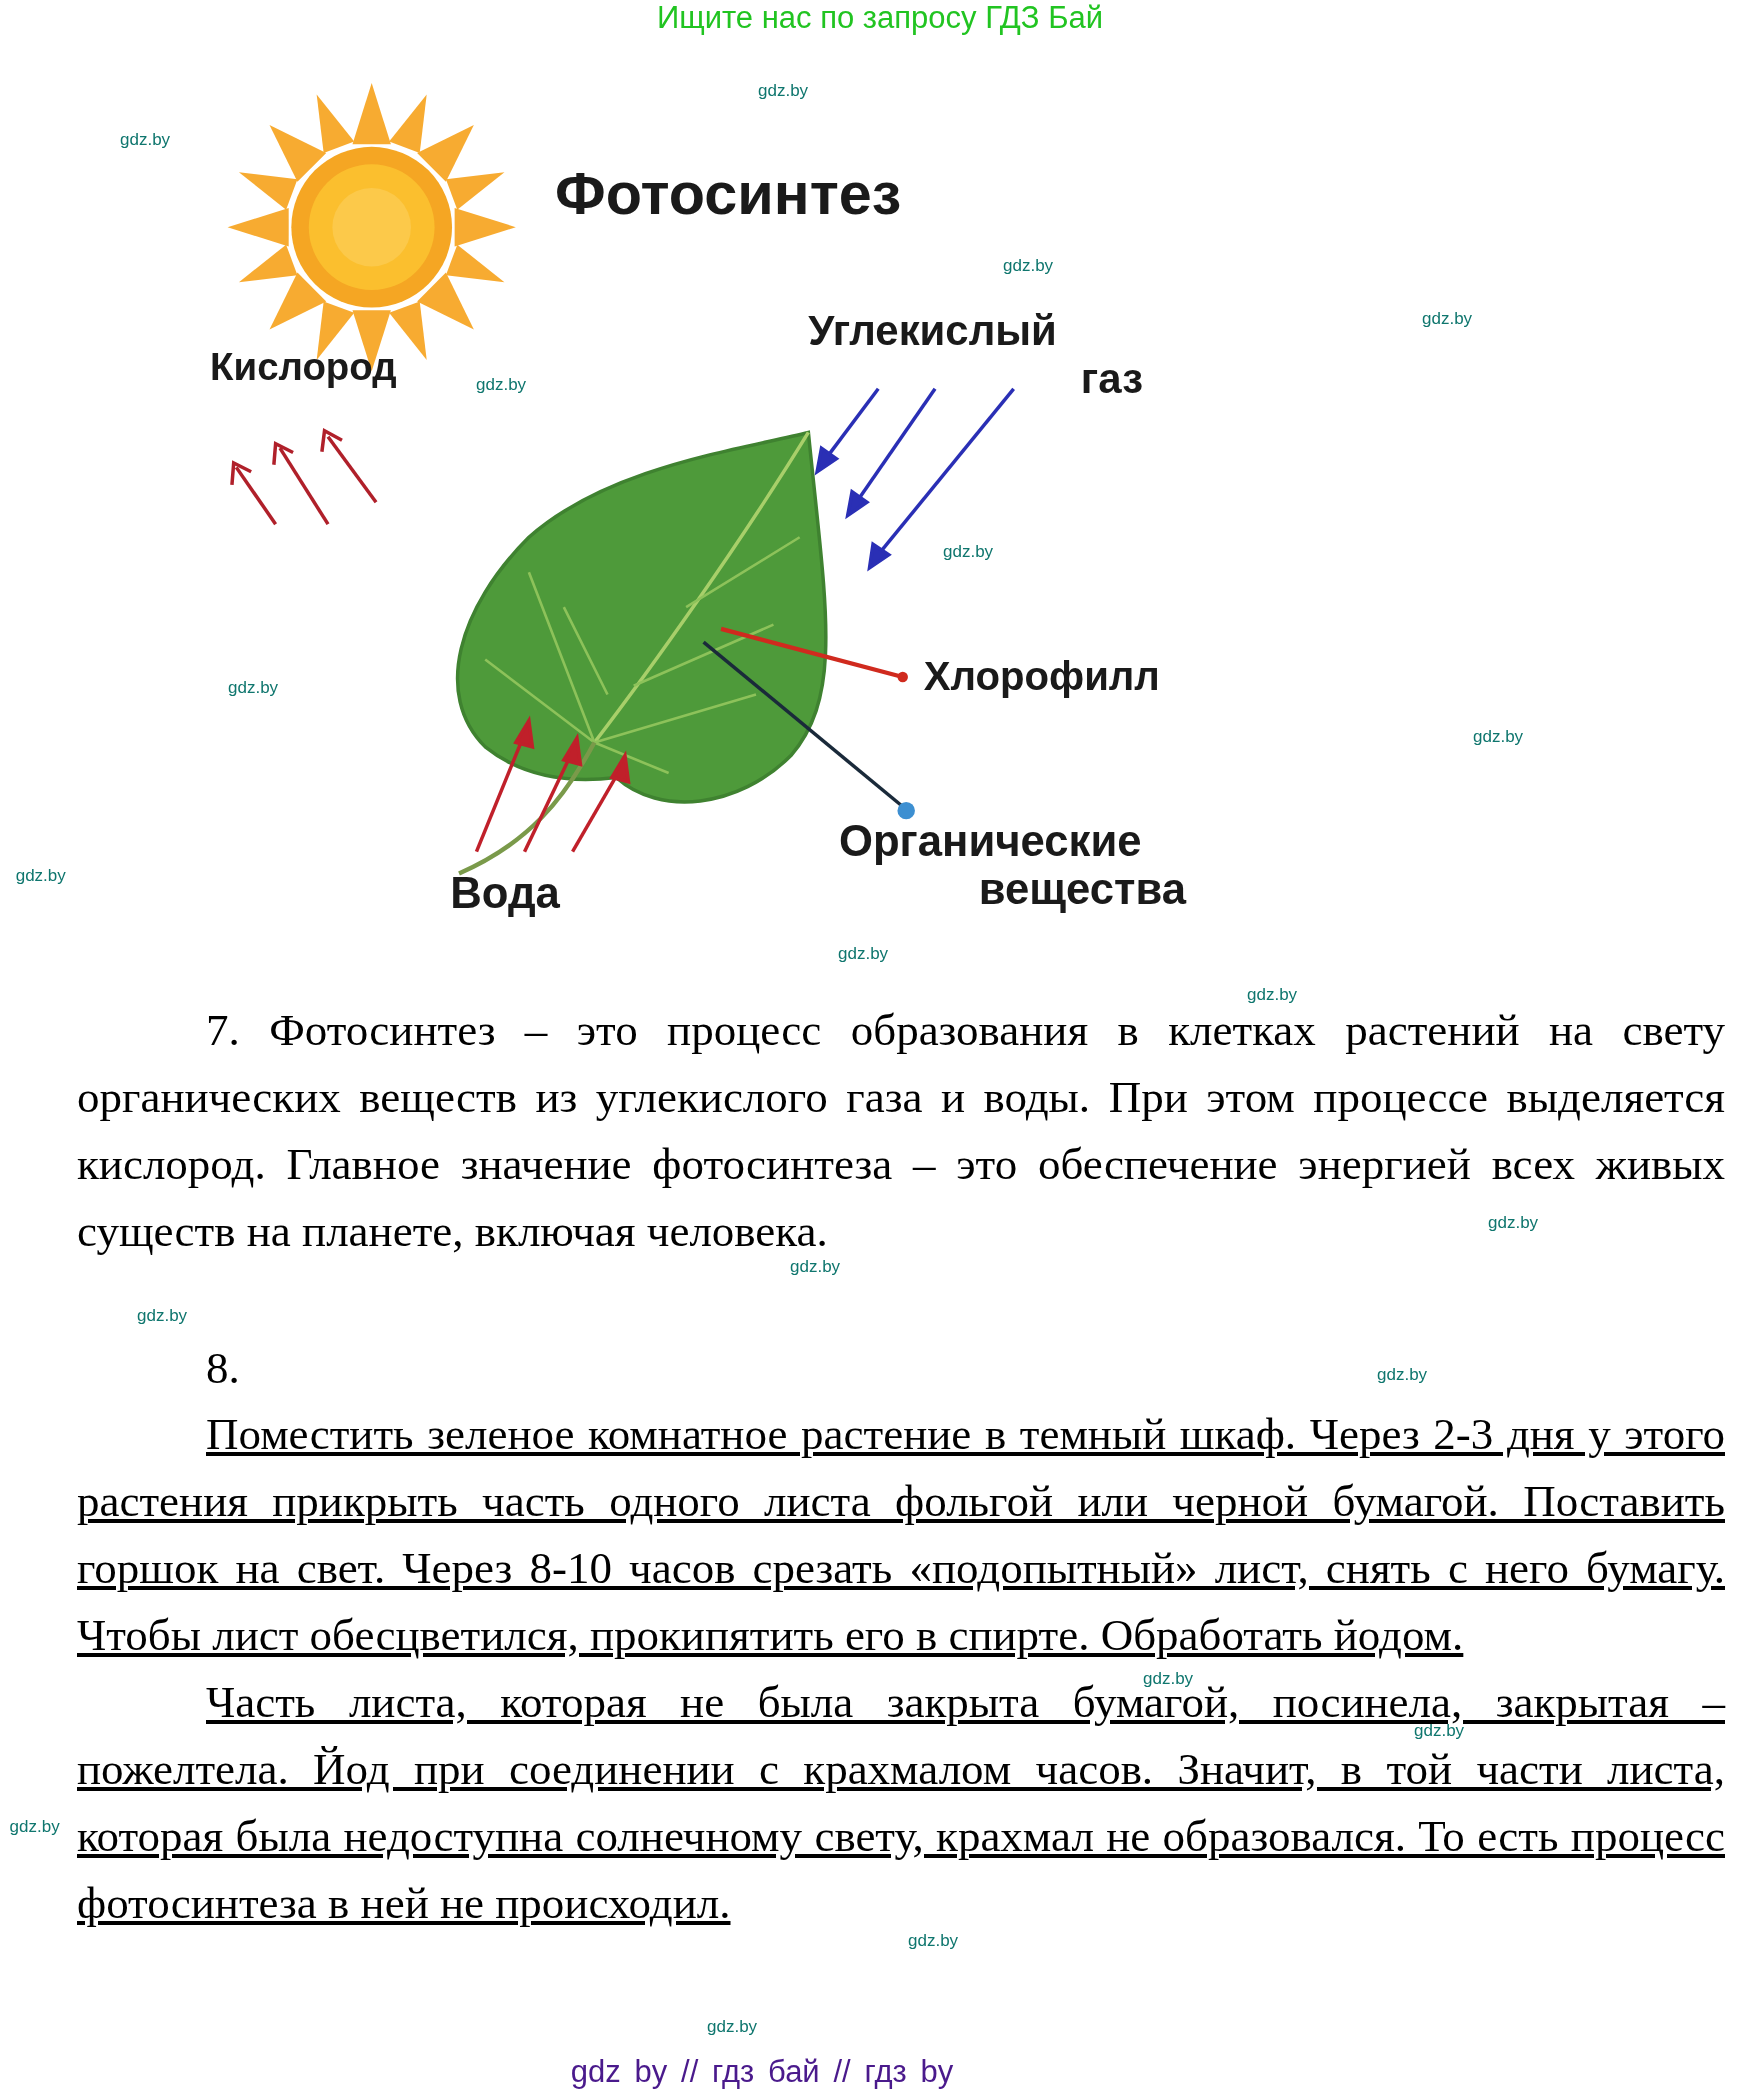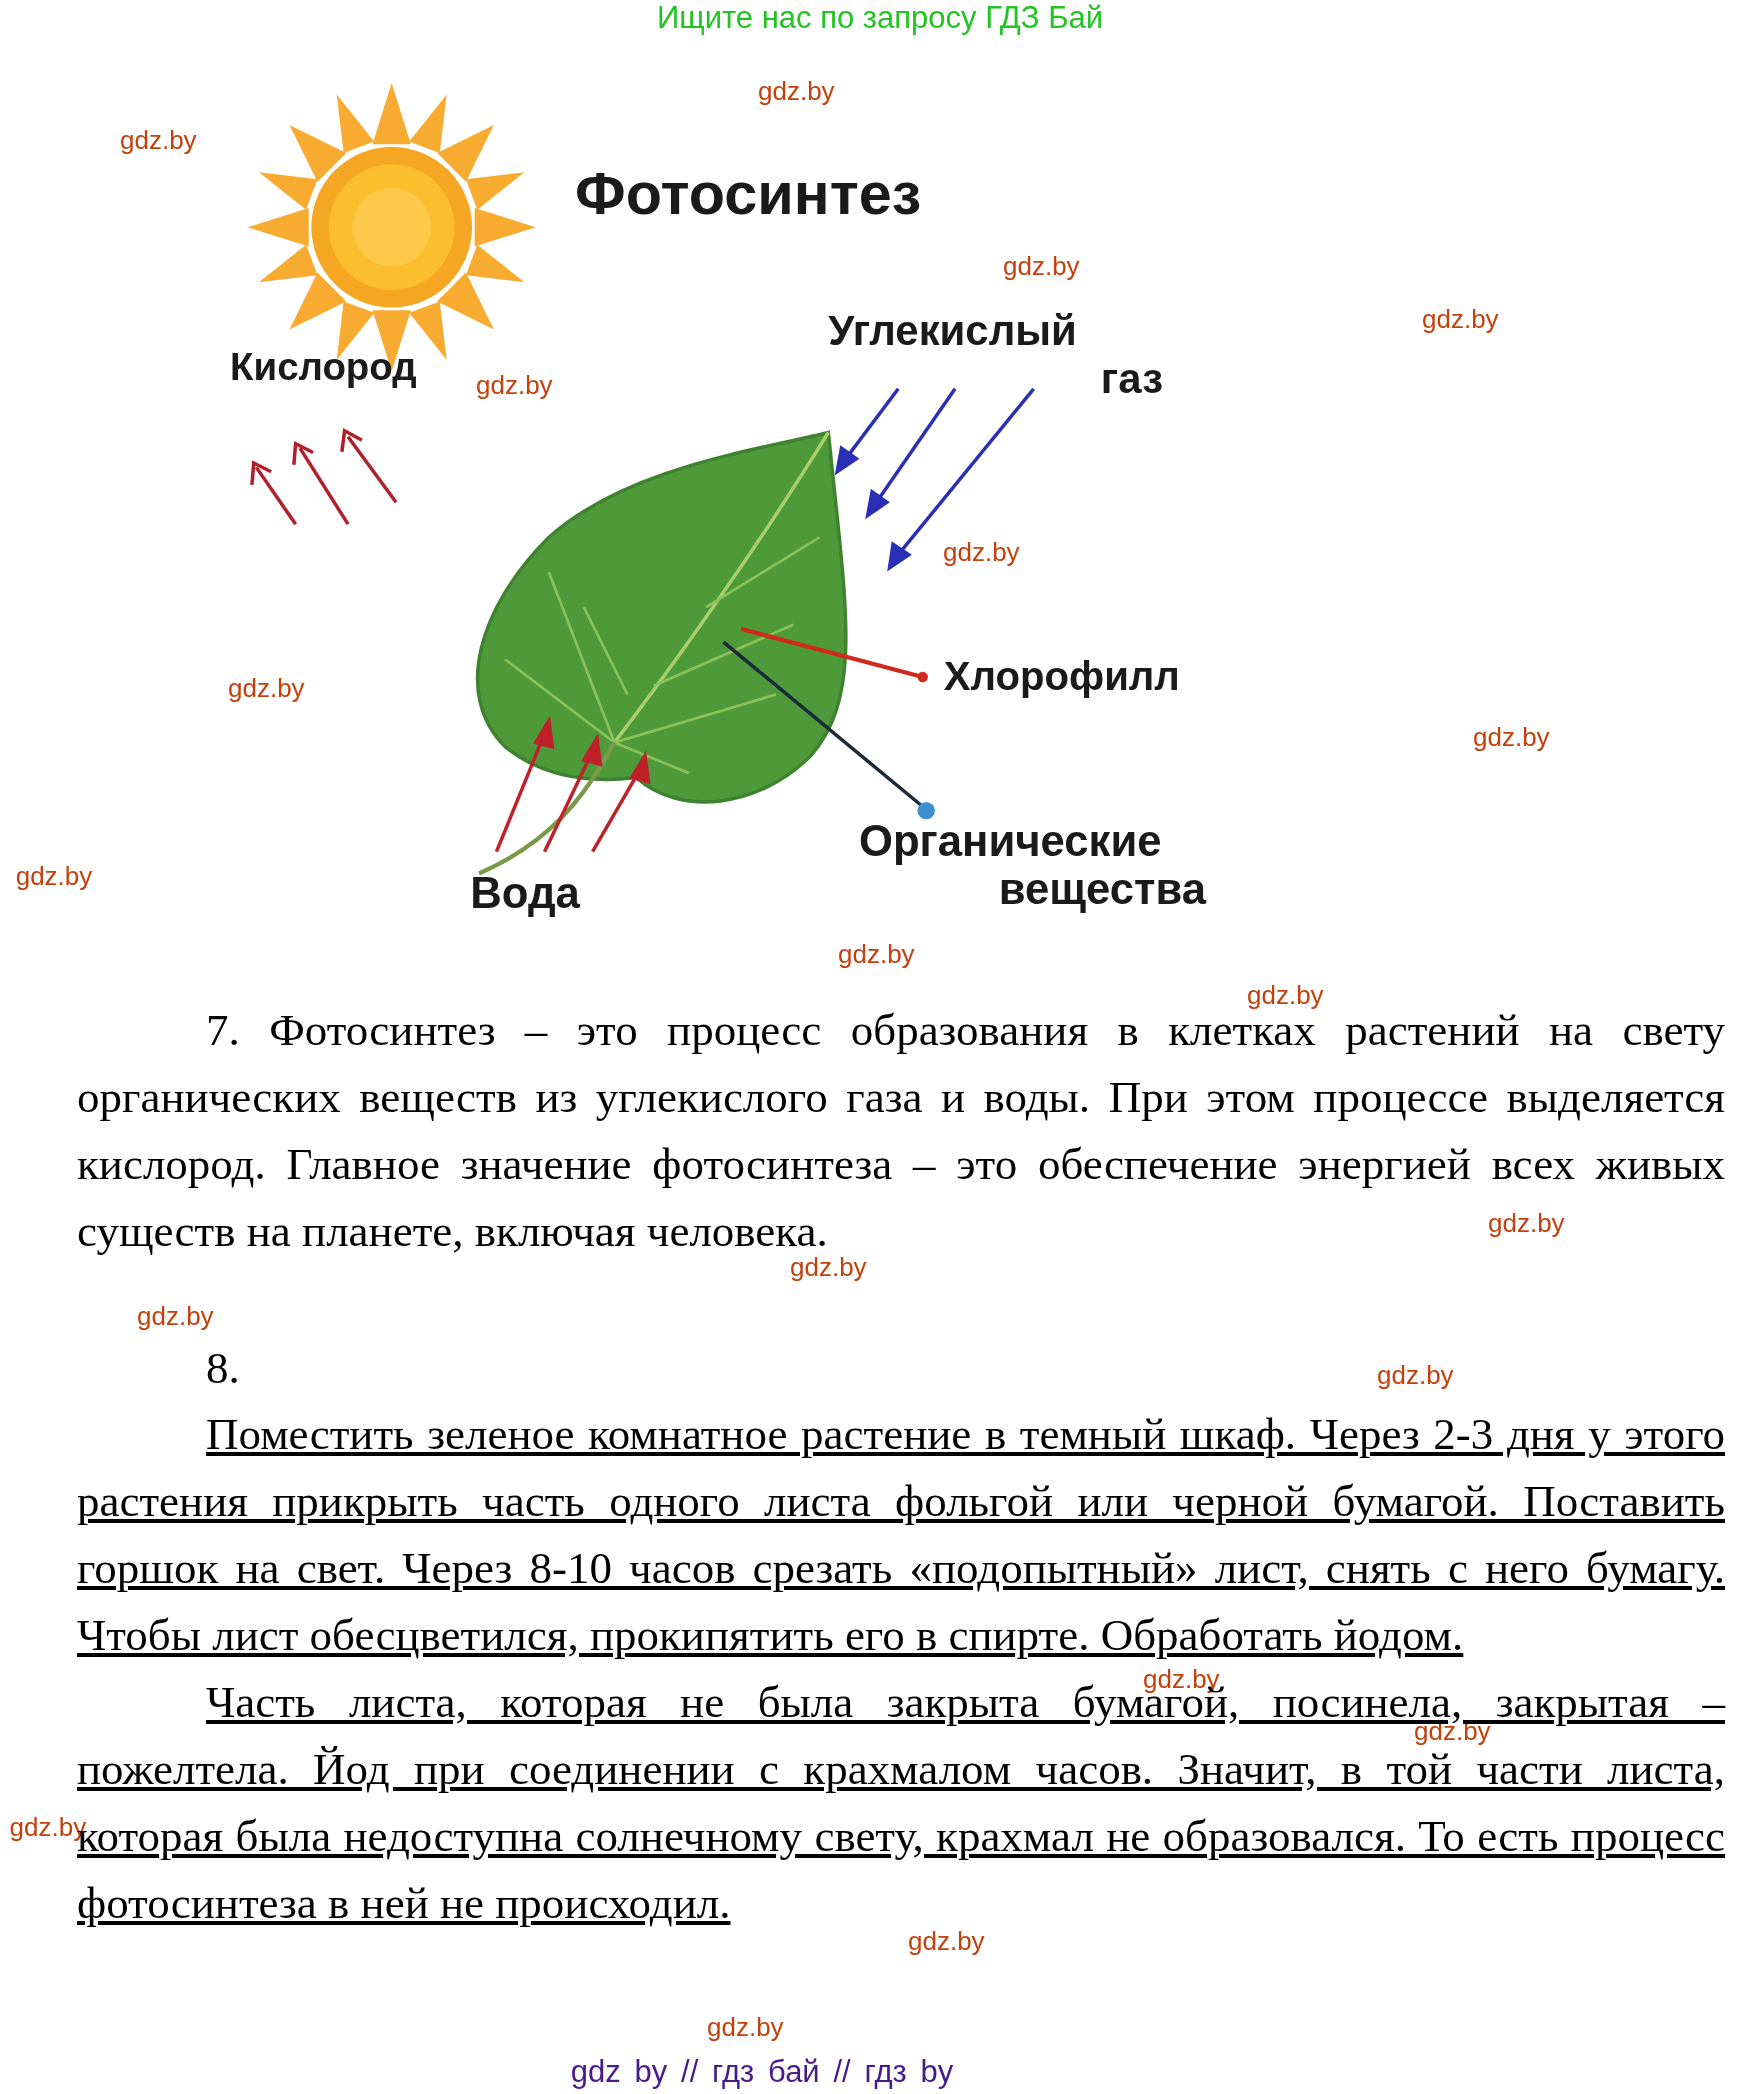--- a/index.html
+++ b/index.html
@@ -1,20 +1,20 @@
 <!DOCTYPE html>
 <html style="font-size:14px"><head>
 <meta charset="utf-8">
 <style>
   html, body { margin: 0; padding: 0; background: #ffffff; }
   body { width: 1760px; height: 2094px; position: relative; overflow: hidden; font-family: "Liberation Serif", serif; color: #000; }
   .banner { position: absolute; top: 0; left: 0; width: 1760px; text-align: center; font-family: Liberation Sans, sans-serif; font-size: 31px; line-height: 35px; color: #21c421; }
-  .diagram { position: absolute; left: 217px; top: 83px; width: 1166px; height: 843px; }
+  .diagram { position: absolute; left: 197px; top: 83px; width: 1166px; height: 843px; }
   .diagram svg { width: 100%; height: 100%; display: block; }
-  .wm { position: absolute; font-family: "Liberation Sans", sans-serif; font-size: 26px; line-height: 28px; color: #c2410c; white-space: nowrap; }
+  .wm { position: absolute; font-family: "Liberation Sans", sans-serif; font-size: 17px; line-height: 28px; color: #0f766e; white-space: nowrap; }
   .text-block { position: absolute; left: 77px; width: 1648px; font-size: 45px; line-height: 67px; text-align: justify; }
   .text-block p { margin: 0; }
   .indent { text-indent: 129px; }
   .num8 { position: absolute; left: 206px; font-size: 45px; line-height: 52px; }
   .footer { position: absolute; top: 2054px; left: 0; width: 1524px; text-align: center; font-family: "Liberation Sans", sans-serif; font-size: 31px; line-height: 35px; color: #4a1a8c; word-spacing: 5.2px; }
   .diag-label { font-family: "Liberation Sans", sans-serif; font-weight: bold; fill: #1a1a1a; }
 </style>
 </head>
 <body>
 

